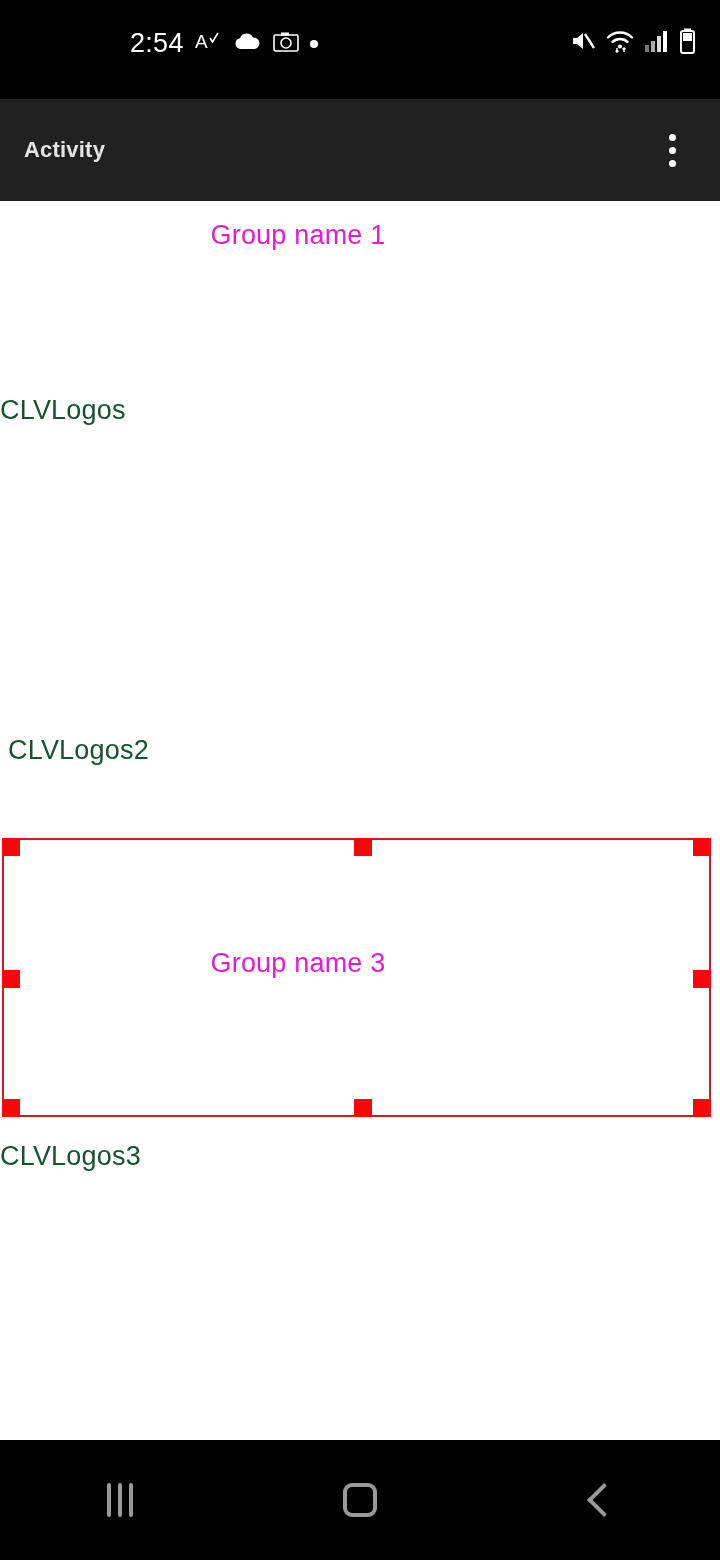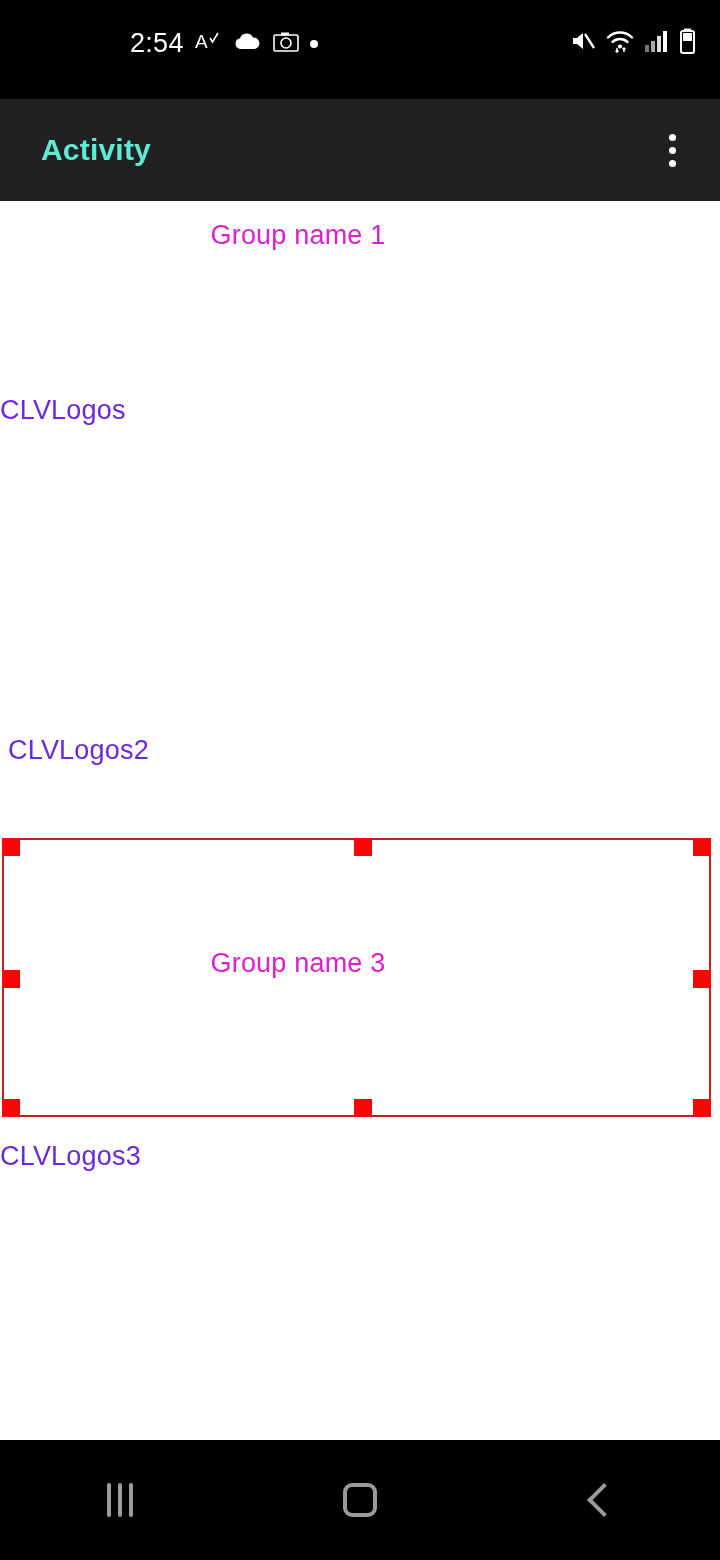--- a/index.html
+++ b/index.html
@@ -23,39 +23,39 @@
   .sb-ic{ display:block; }
   .sb-dot{ width:8px; height:8px; border-radius:50%; background:#fff; display:block; }
 
   
   .app-bar{
     position:absolute; left:0; top:99px; width:720px; height:102px;
     background:#212121;
     display:flex; align-items:center;
   }
   .app-title{
-    color:#5eead4; font-size:30px; font-weight:700; margin-left:41px; letter-spacing:.2px;
+    color:#e5e5e5; font-size:22px; font-weight:700; margin-left:24px; letter-spacing:.2px;
   }
   .overflow-btn{
     position:absolute; right:24px; top:50%; transform:translateY(-50%);
     width:48px; height:48px; display:flex; flex-direction:column;
     align-items:center; justify-content:center; gap:6px;
   }
   .overflow-btn i{ width:7px; height:7px; border-radius:50%; background:#fff; display:block; }
 
   
   .content{ position:absolute; left:0; top:201px; width:720px; height:1239px; background:#fff; }
 
   .group-label{
     position:absolute; left:0; width:596px; text-align:center;
     color:#e01ed0; font-size:27px; font-weight:400; letter-spacing:.2px;
   }
   .clv-label{
     position:absolute; left:0;
-    color:#6d28d9; font-size:27px; font-weight:400; letter-spacing:.2px;
+    color:#14532d; font-size:27px; font-weight:400; letter-spacing:.2px;
     white-space:nowrap;
   }
 
   
   .sel-box{
     position:absolute; left:2px; top:637px; width:709px; height:279px;
     border:2px solid #c62020;
     background:transparent;
   }
   .handle{

